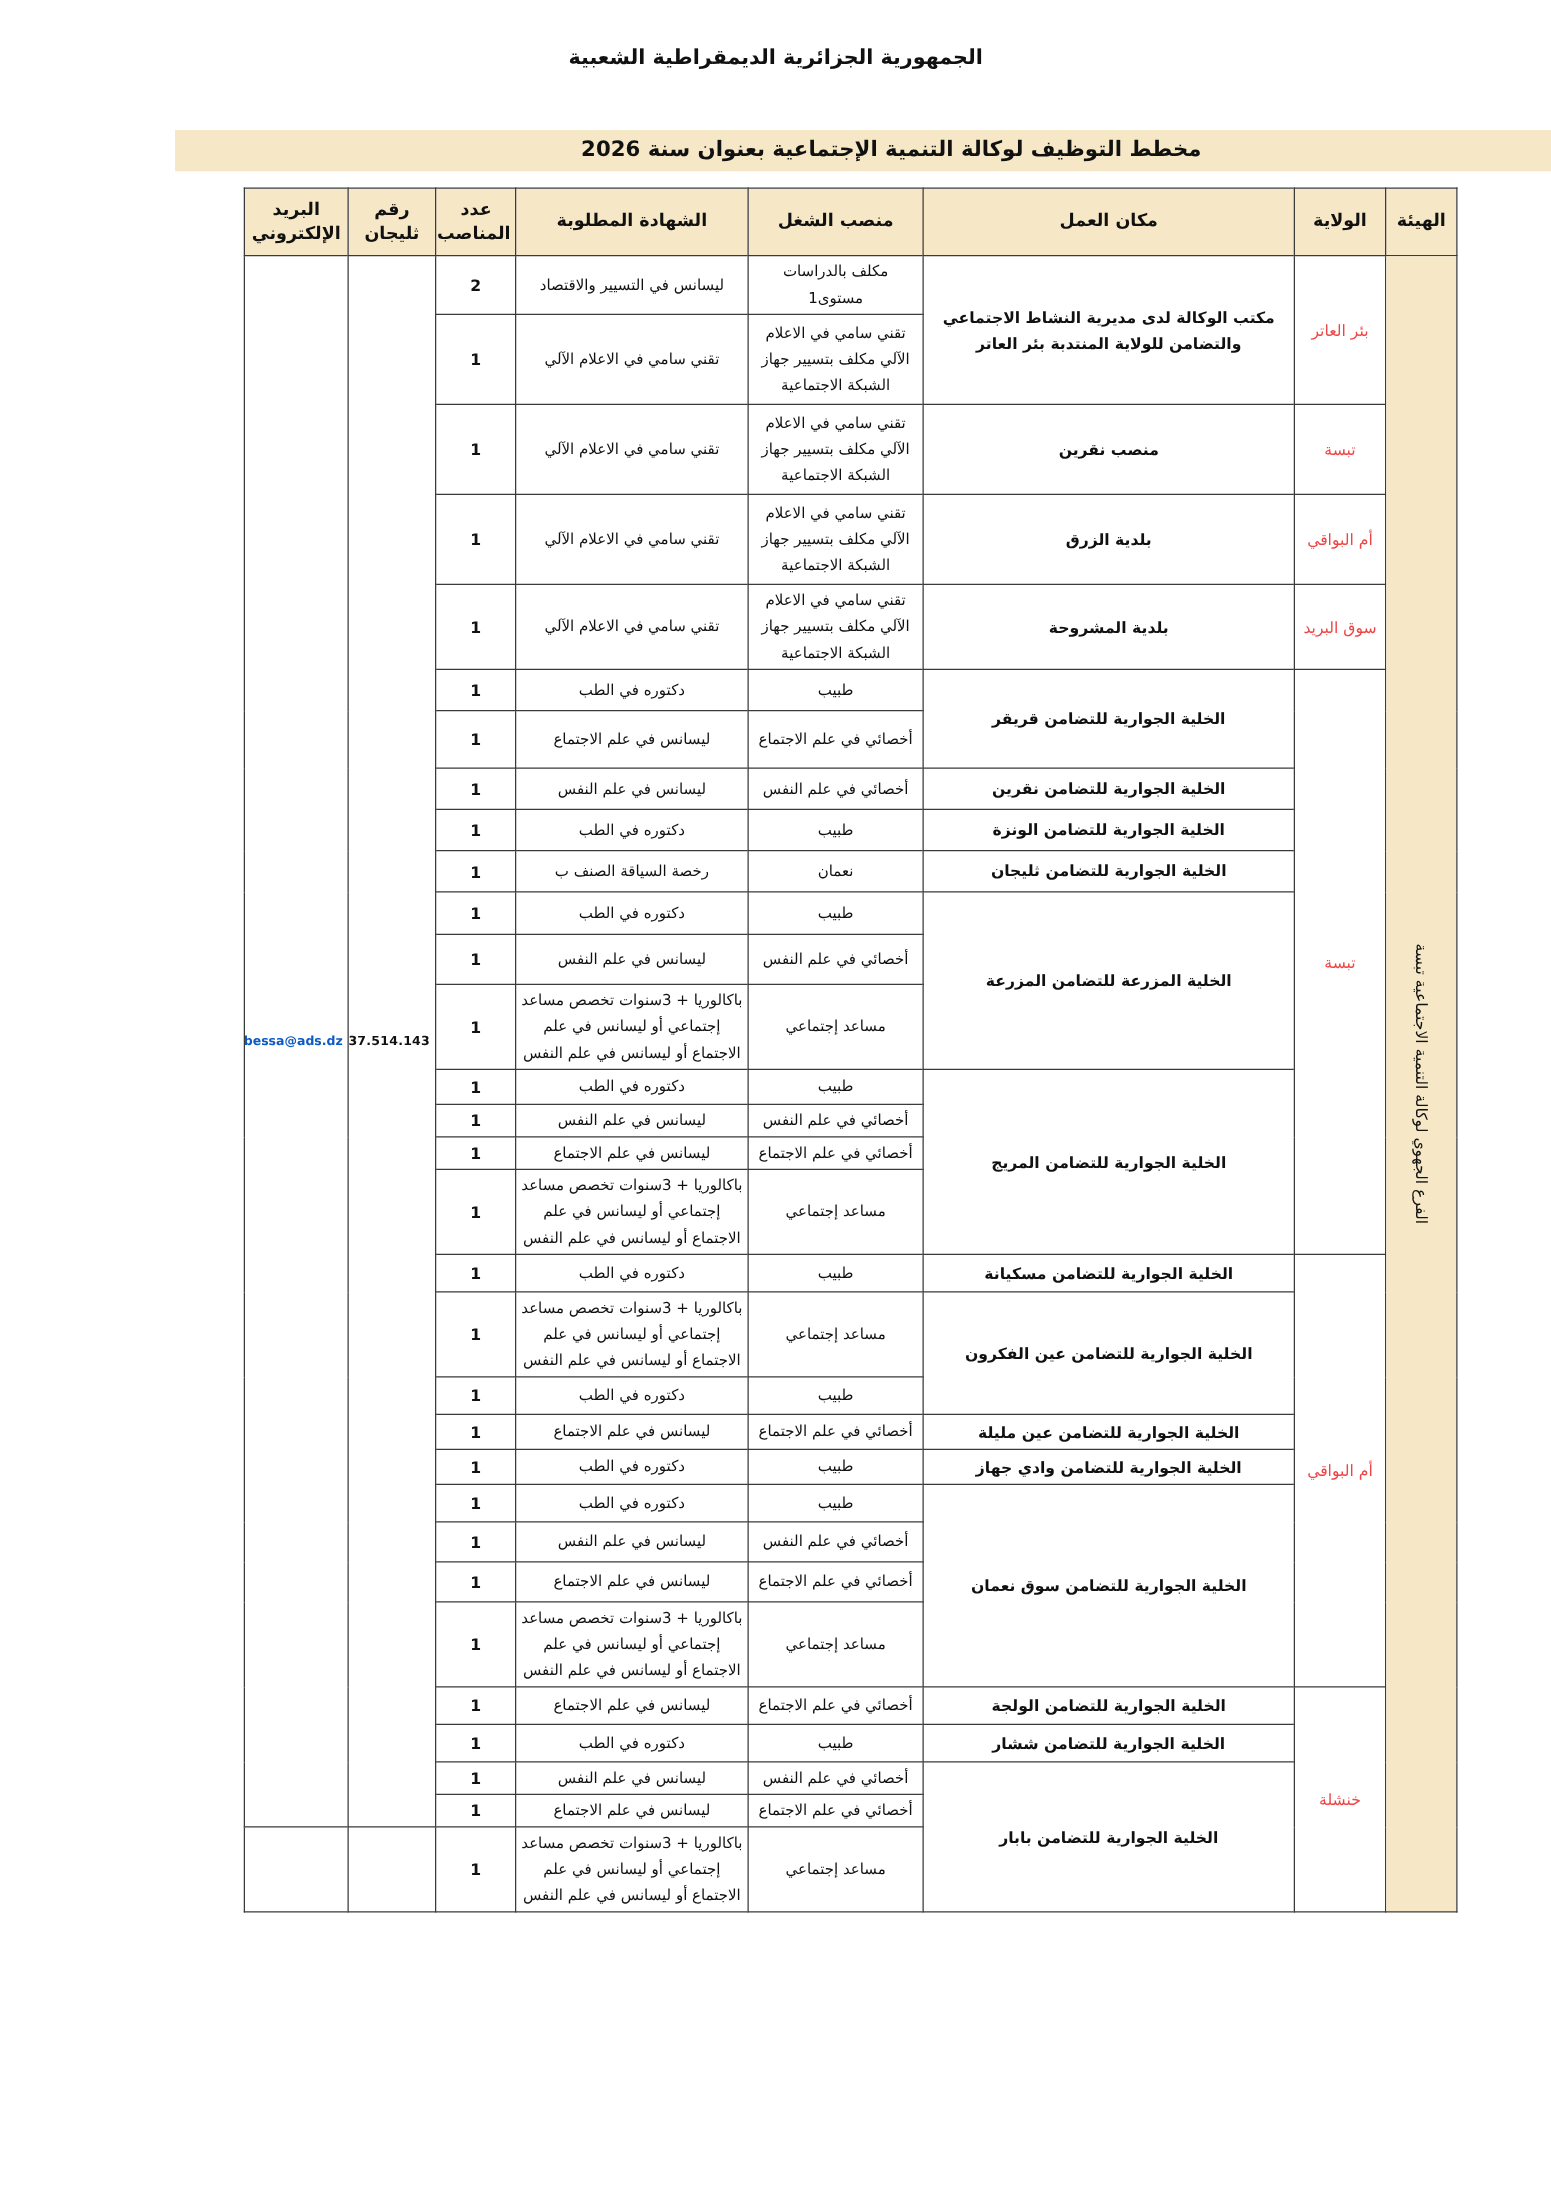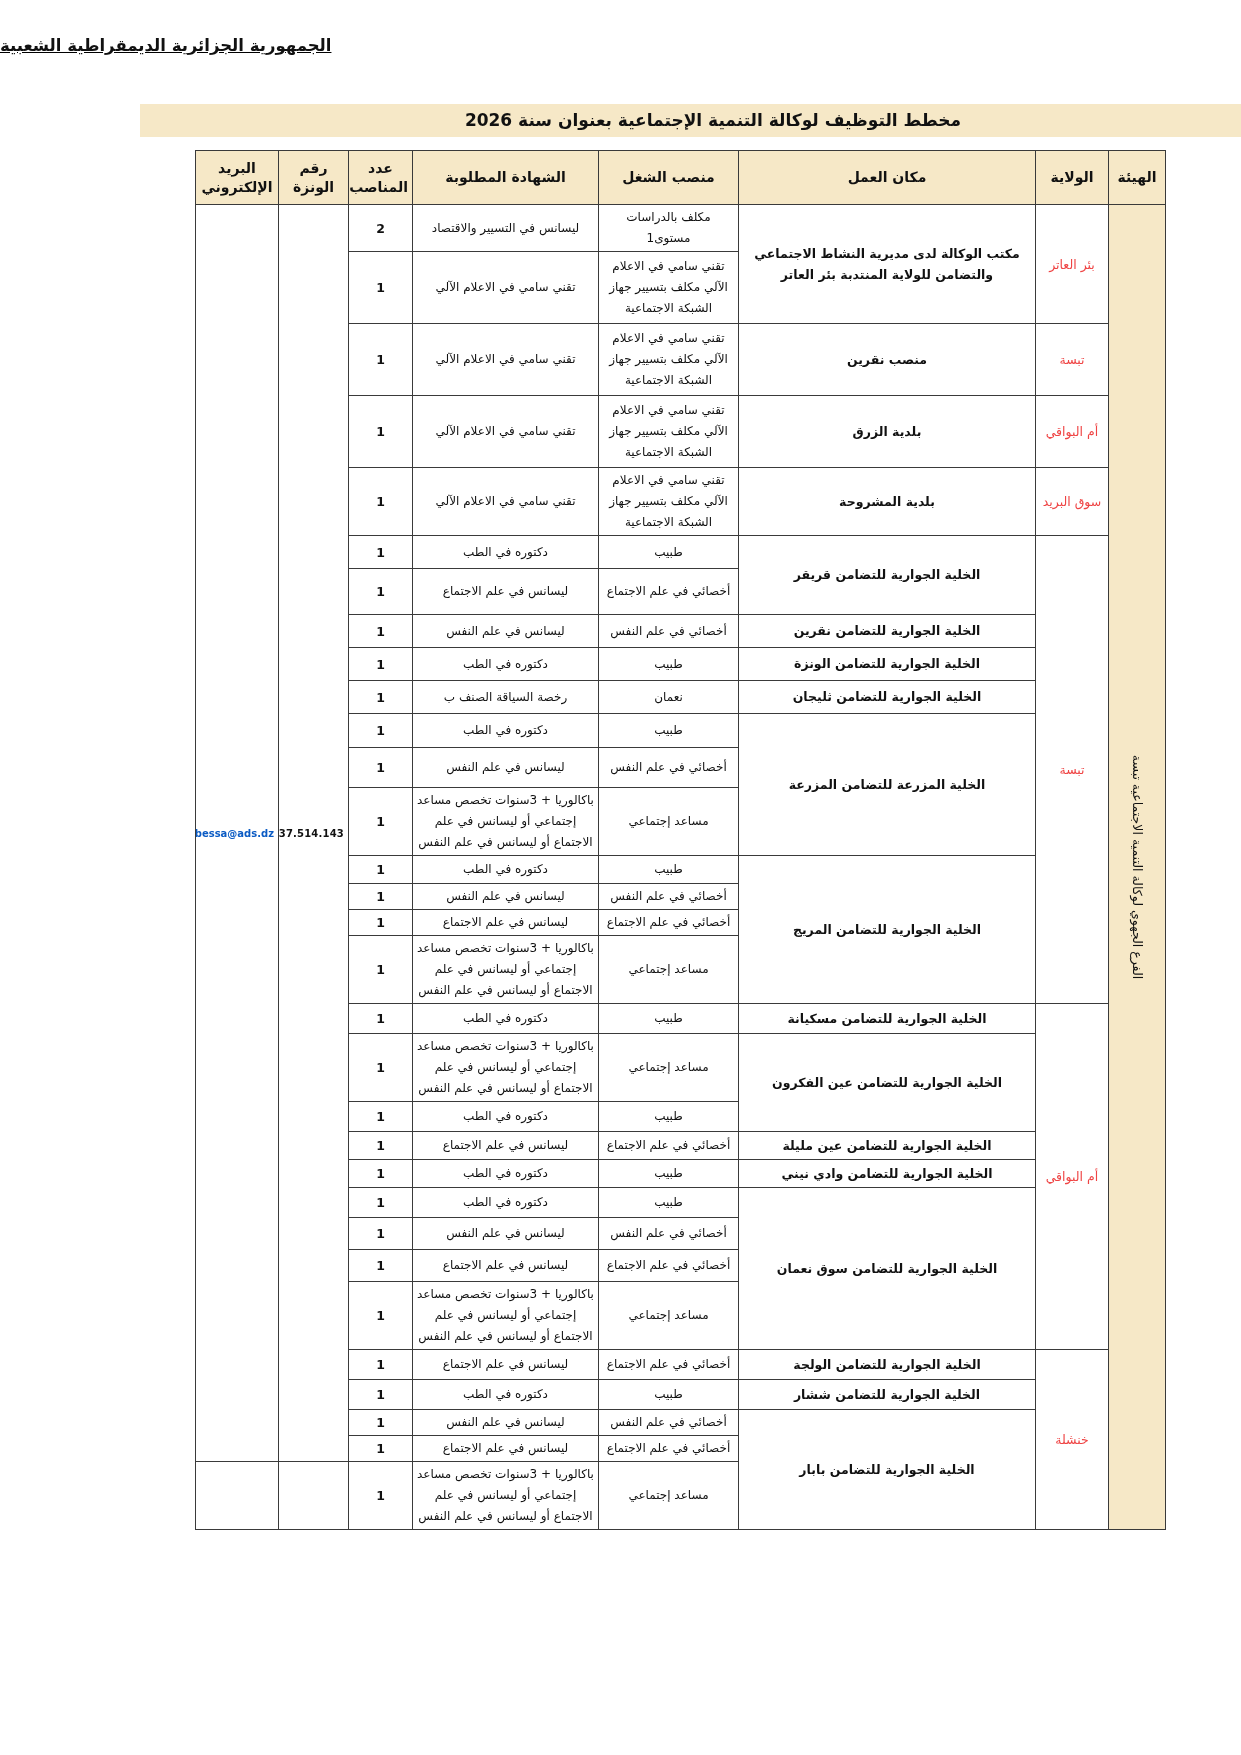--- a/index.html
+++ b/index.html
@@ -4,21 +4,21 @@
 <style>
   * { margin:0; padding:0; box-sizing:border-box; }
   html,body { background:#ffffff; }
   body { font-family:"DejaVu Sans", sans-serif; }
   .page {
     position:relative; width:1241px; height:1755px; background:#fff;
     margin:0 auto; overflow:hidden;
   }
   .gov-header {
     position:absolute; top:34px; left:0; width:100%;
-    text-align:left; direction:rtl;text-decoration:underline;
+    text-align:center; direction:rtl;
   }
   .gov-header .line { font-size:16.5px; font-weight:700; color:#111; line-height:1.42; }
   .title-banner {
     position:absolute; top:104px; left:140px; width:1146px; height:33px;
     background:#f6e8c7; direction:rtl; text-align:center;
     font-size:17px; font-weight:700; color:#111; line-height:33px;
   }
   table.main {
     position:absolute; top:150px; left:195px; width:970px;
     border-collapse:collapse; table-layout:fixed; direction:rtl;
@@ -70,21 +70,21 @@
       <col style="width:83px">
     </colgroup>
     <thead>
         <tr>
           <th>الهيئة</th>
           <th>الولاية</th>
           <th>مكان العمل</th>
           <th>منصب الشغل</th>
           <th>الشهادة المطلوبة</th>
           <th>عدد المناصب</th>
-          <th>رقم الونزة</th>
+          <th>رقم ثليجان</th>
           <th>البريد الإلكتروني</th>
         </tr>
       </thead>
     <tbody>
         <tr style="height: 28px;">
           <td class="org-cell" rowspan="31">
             <div class="vert-text">الفرع الجهوي لوكالة التنمية الاجتماعية تبسة</div>
           </td>
           <td class="wilaya-cell" rowspan="2">بئر العاتر</td>
           <td class="workplace-cell" rowspan="2">مكتب الوكالة لدى مديرية النشاط الاجتماعي والتضامن للولاية المنتدبة بئر العاتر</td>
@@ -205,21 +205,21 @@
           <td class="certificate-cell">دكتوره في الطب</td>
           <td class="count-cell">1</td>
         </tr>
         <tr style="height: 28px;">
           <td class="workplace-cell" rowspan="1">الخلية الجوارية للتضامن عين مليلة</td>
           <td class="position-cell">أخصائي في علم الاجتماع</td>
           <td class="certificate-cell">ليسانس في علم الاجتماع</td>
           <td class="count-cell">1</td>
         </tr>
         <tr style="height: 28px;">
-          <td class="workplace-cell" rowspan="1">الخلية الجوارية للتضامن وادي نيني</td>
+          <td class="workplace-cell" rowspan="1">الخلية الجوارية للتضامن وادي جهاز</td>
           <td class="position-cell">طبيب</td>
           <td class="certificate-cell">دكتوره في الطب</td>
           <td class="count-cell">1</td>
         </tr>
         <tr style="height: 30px;">
           <td class="workplace-cell" rowspan="4">الخلية الجوارية للتضامن سوق نعمان</td>
           <td class="position-cell">طبيب</td>
           <td class="certificate-cell">دكتوره في الطب</td>
           <td class="count-cell">1</td>
         </tr>

